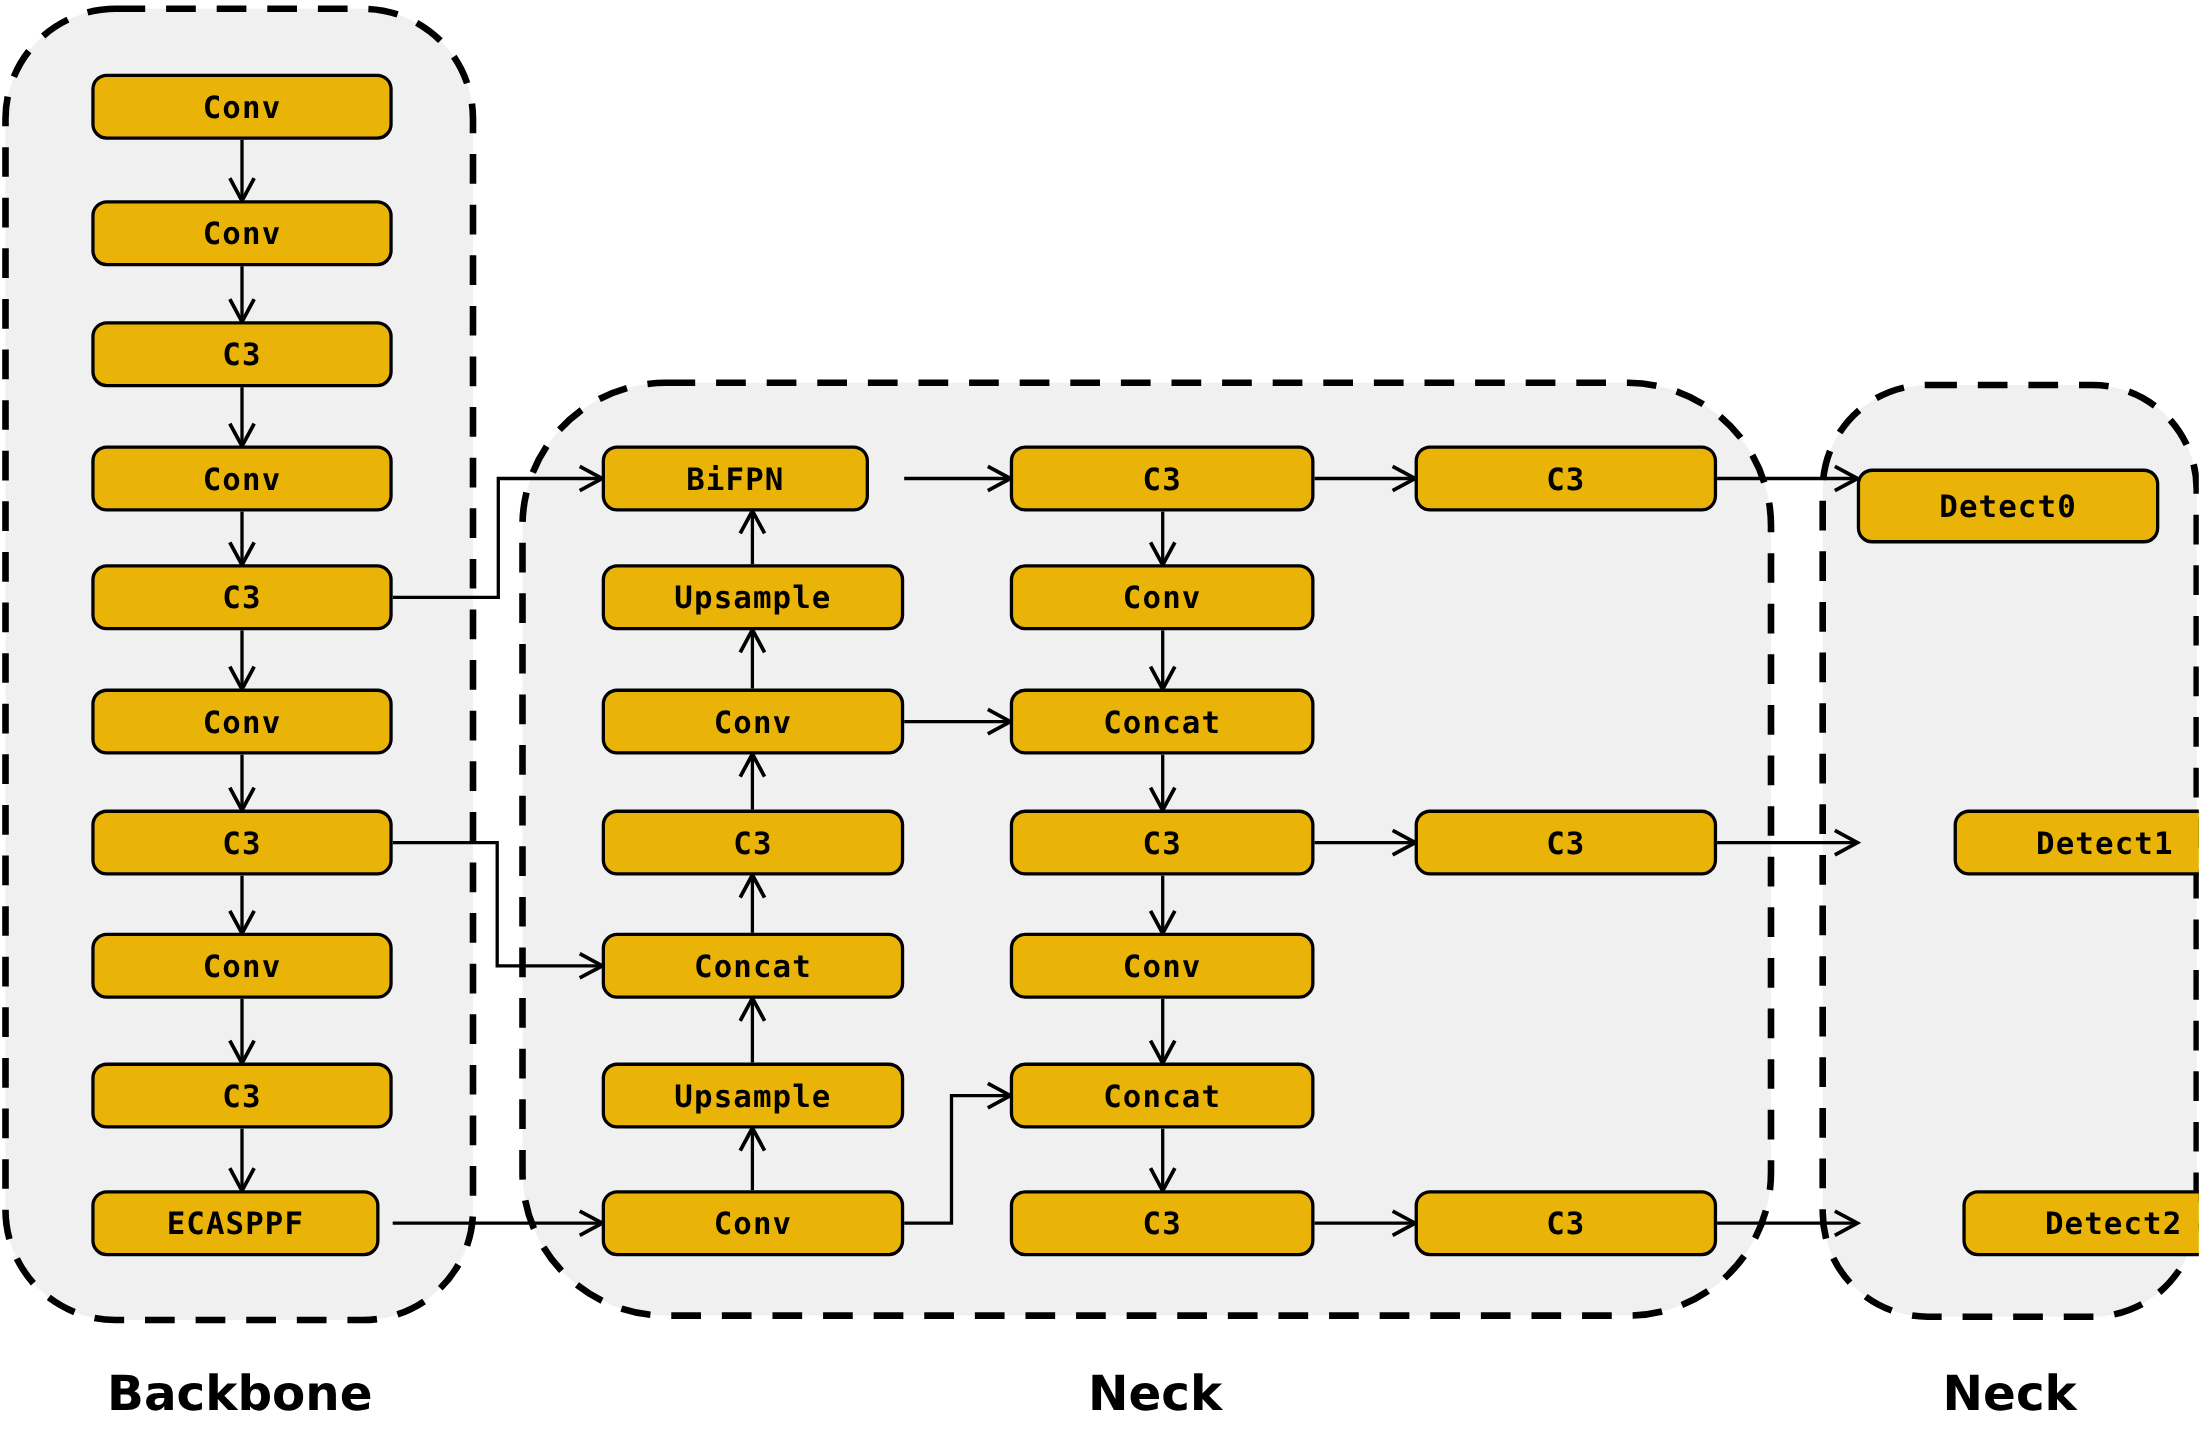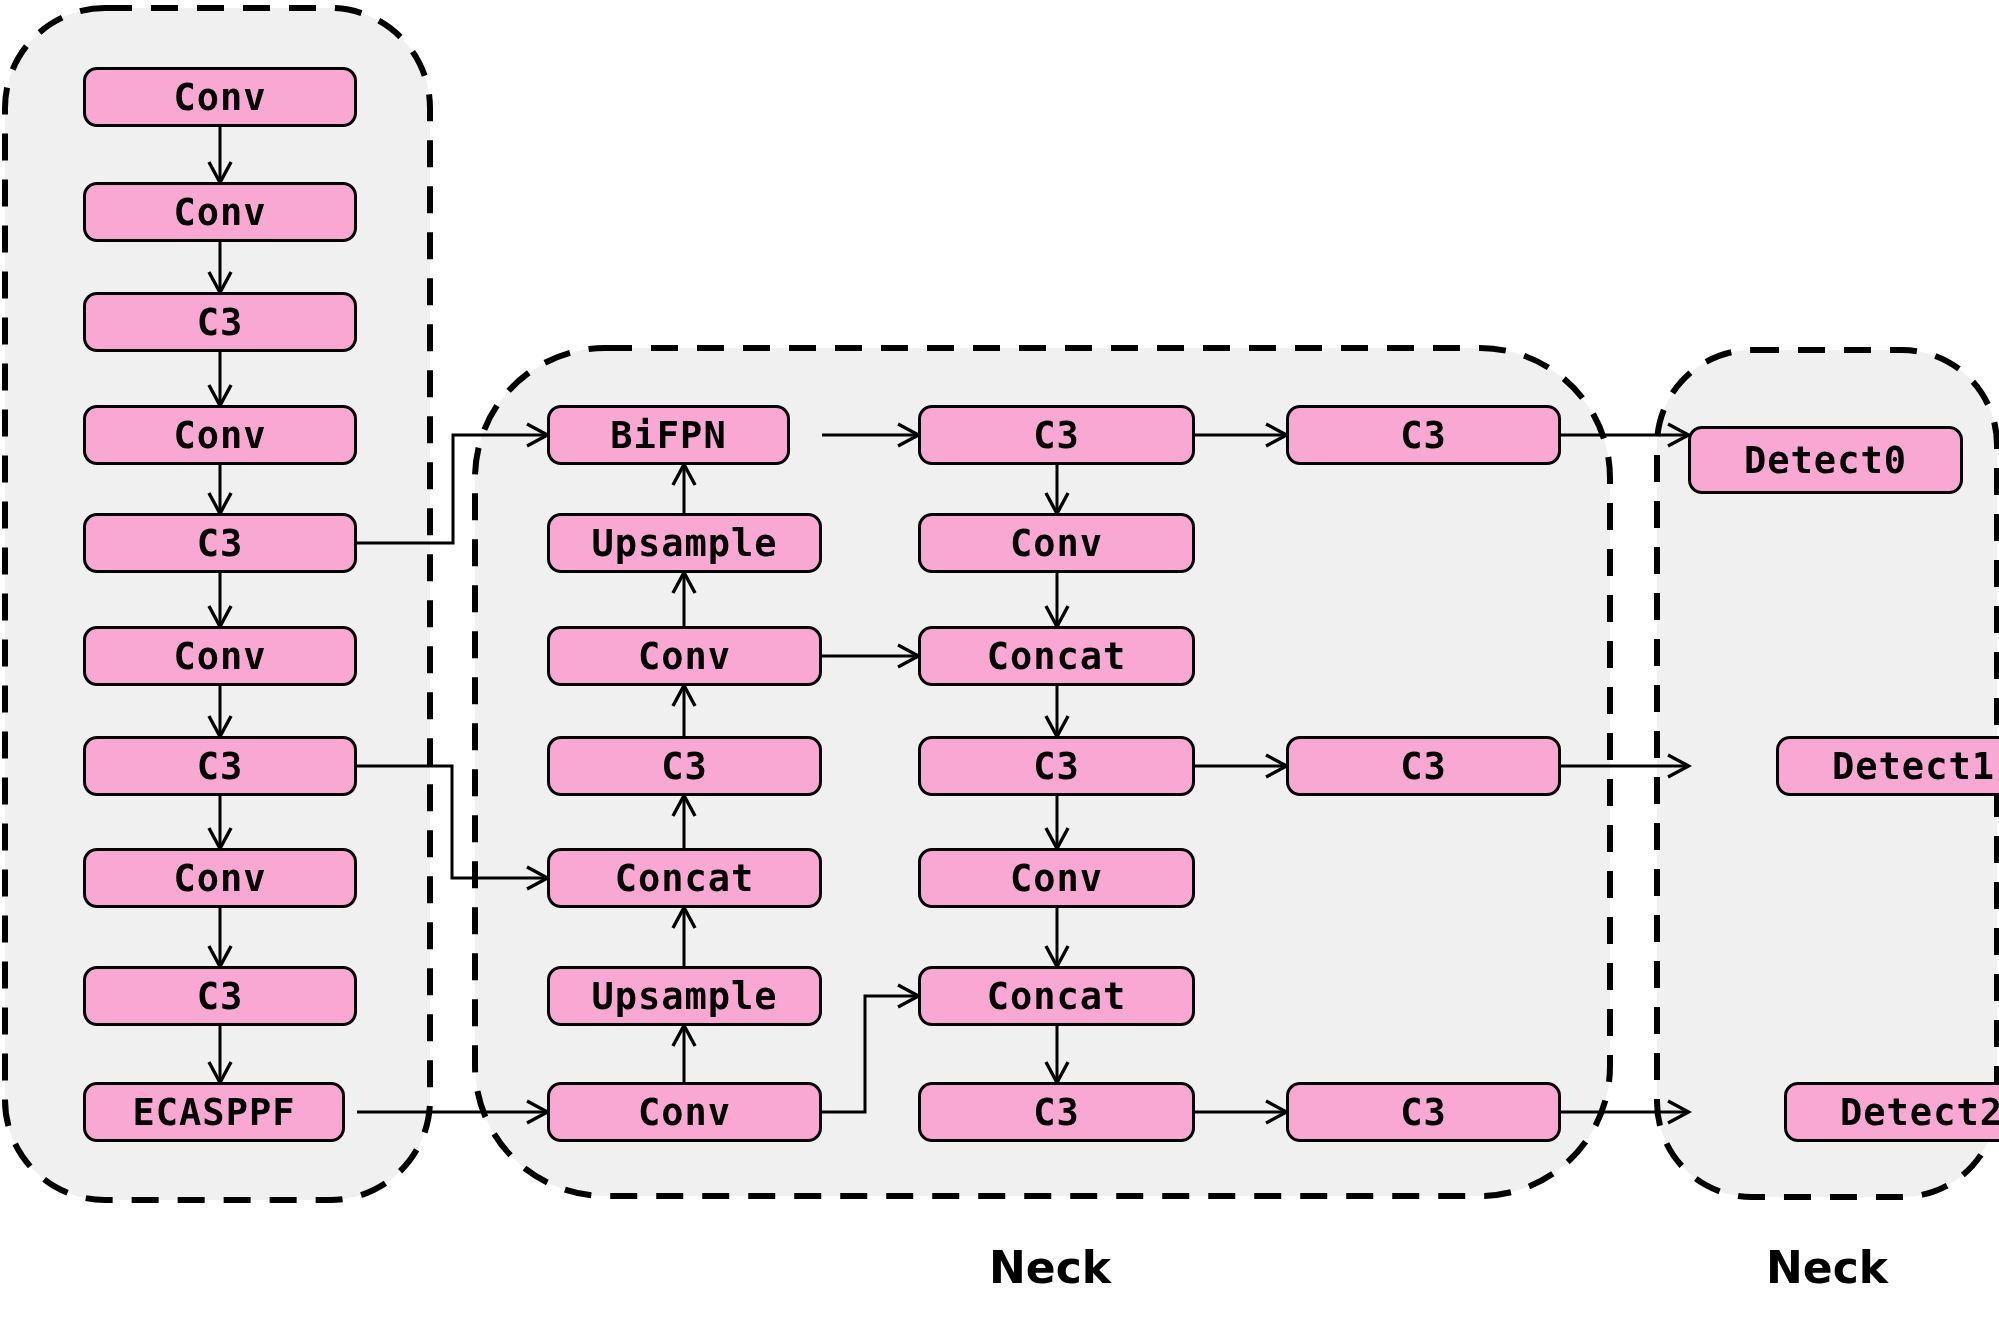--- a/index.html
+++ b/index.html
@@ -13,27 +13,27 @@
   }
   svg.overlay {
     position: absolute;
     left: 0; top: 0;
     width: 1999px;
     height: 1323px;
   }
   .node {
     position: absolute;
     box-sizing: border-box;
-    background: #f9a8d4;
+    background: #eab308;
     border: 3px solid #000000;
     border-radius: 14px;
     display: flex;
     align-items: center;
     justify-content: center;
-    font-size: 37px;
+    font-size: 28px;
     font-weight: bold;
     color: #000000;
     letter-spacing: 1px;
     white-space: nowrap;
   }
   .region-label {
     position: absolute;
     transform: translate(-50%, -50%);
     font-family: "DejaVu Sans", sans-serif;
     font-weight: bold;
@@ -121,16 +121,17 @@
       <div class="node" style="left: 918px; top: 966px; width: 277px; height: 60px;">Concat</div>
       <div class="node" style="left: 918px; top: 1082px; width: 277px; height: 60px;">C3</div>
       <div class="node" style="left: 1286px; top: 405px; width: 275px; height: 60px;">C3</div>
       <div class="node" style="left: 1286px; top: 736px; width: 275px; height: 60px;">C3</div>
       <div class="node" style="left: 1286px; top: 1082px; width: 275px; height: 60px;">C3</div>
       <div class="node" style="left: 1688px; top: 426px; width: 275px; height: 68px;">Detect0</div>
       <div class="node" style="left: 1776px; top: 736px; width: 275px; height: 60px;">Detect1</div>
       <div class="node" style="left: 1784px; top: 1082px; width: 275px; height: 60px;">Detect2</div>
     </div>
 
+  <div class="region-label" id="label-backbone" style="left: 218px; top: 1267px;">Backbone</div>
   <div class="region-label" id="label-neck" style="left: 1050px; top: 1267px;">Neck</div>
   <div class="region-label" id="label-head" style="left: 1827px; top: 1267px;">Neck</div>
 
 </div>
 
 </body></html>

